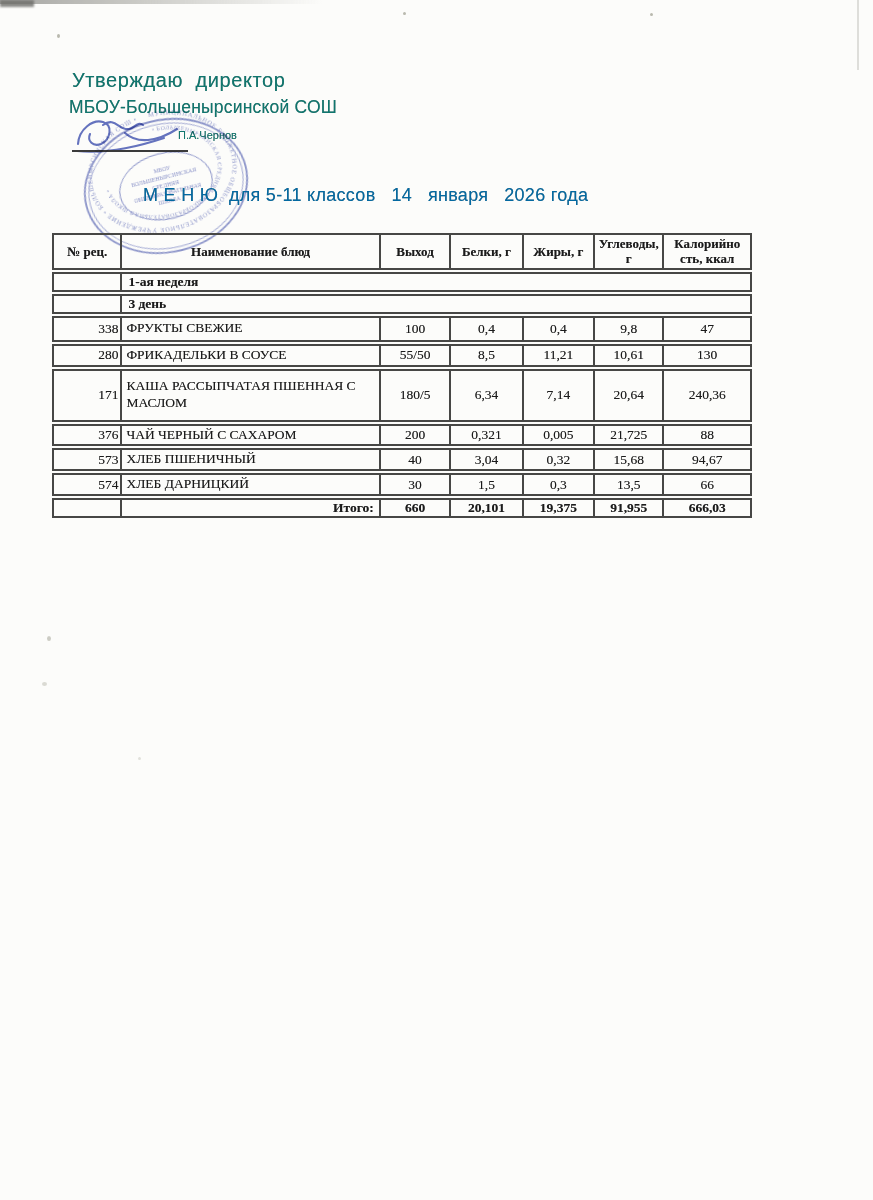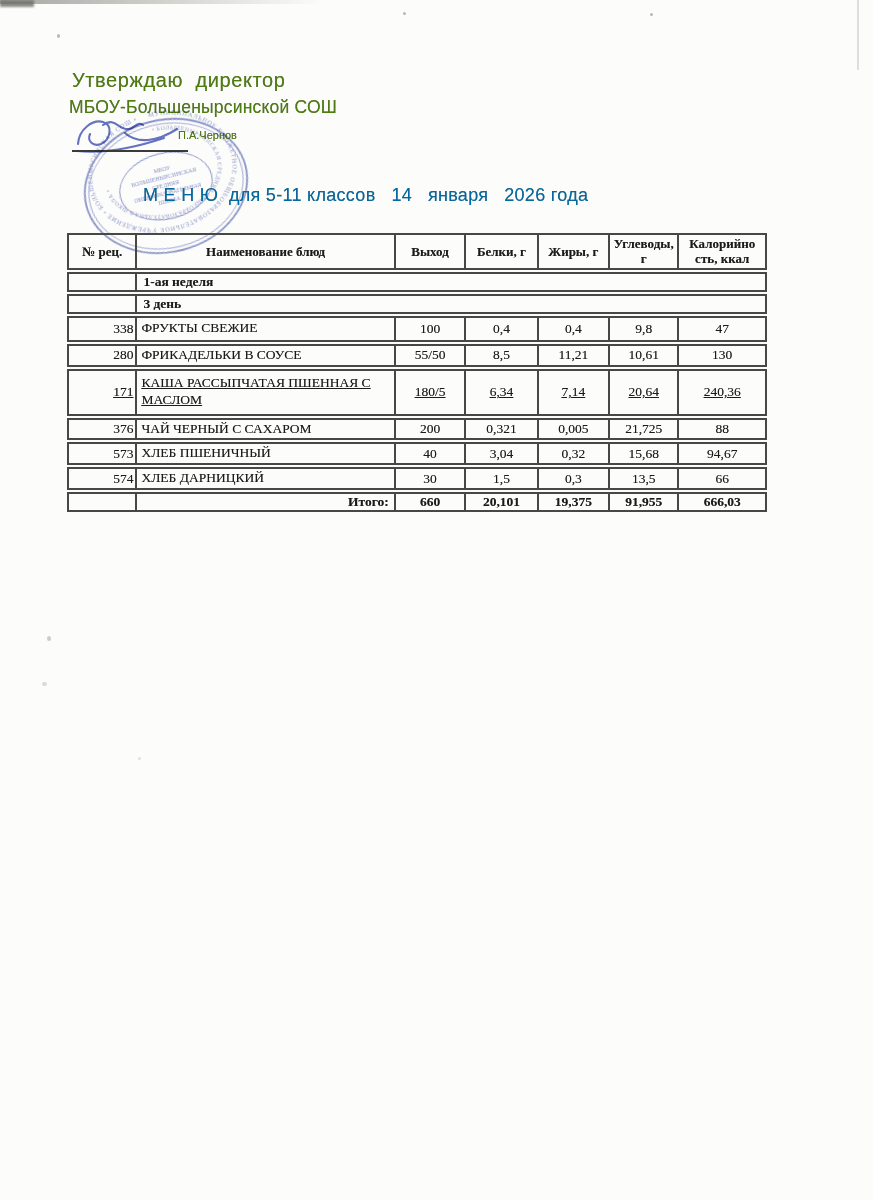--- a/index.html
+++ b/index.html
@@ -22,41 +22,41 @@
   .scan-corner{
     position:absolute;left:0;top:0;width:34px;height:7px;
     background:#6e6e6a;opacity:.8;filter:blur(1px);
   }
   .scan-right-edge{
     position:absolute;right:14px;top:0;width:2px;height:70px;
     background:#d6d6d2;opacity:.8;
   }
   .speck{position:absolute;border-radius:50%;background:#b9b9ae;filter:blur(.6px);}
   
-  .txt{position:absolute;color:#4d7c0f;text-shadow:0 0 .4px rgba(70,70,70,.55);}
+  .txt{position:absolute;color:#0f766e;text-shadow:0 0 .4px rgba(70,70,70,.55);}
   .pre{white-space:pre;}
   .approve{left:72px;top:69px;font-size:20px;letter-spacing:.6px;}
   .org{left:69px;top:97px;font-size:17.5px;letter-spacing:.2px;}
   .director{left:178px;top:129px;font-size:11px;}
   .doc-title{left:143px;top:185px;font-size:18px;letter-spacing:.3px;color:#0369a1;}
   .sig-line{
     position:absolute;left:72px;top:150px;width:116px;height:0;
     border-bottom:2px solid #3a3a3a;
   }
   .sig-svg{position:absolute;left:74px;top:116px;opacity:.88;}
   
   .stamp{
     position:absolute;left:66px;top:101px;
     opacity:.62;mix-blend-mode:multiply;
     transform:rotate(-14deg);
     filter:blur(.35px);
   }
   
   .menu-table{
-    position:absolute;left:67px;top:231px;
+    position:absolute;left:52px;top:231px;
     border-collapse:separate;border-spacing:0 2px;
     table-layout:fixed;width:700px;
     font-family:"Liberation Serif",serif;
     font-size:13.5px;color:#1b1b1b;
     text-shadow:0 0 .3px rgba(40,40,40,.5);
   }
   .menu-table th,.menu-table td{
     border:2px solid #474745;border-left:none;
     padding:0;vertical-align:middle;
     overflow:hidden;
@@ -67,21 +67,21 @@
   td.c-name{text-align:left;padding:1px 4px;line-height:1.25;}
   td.c-num{text-align:center;}
   tr.section td.lbl{font-weight:bold;text-align:left;padding-left:6px;}
   tr.total td{font-weight:bold;}
   tr.total td.lbl{text-align:right;padding-right:5px;}
   tr.h-head{height:30px;}
   tr.h-week{height:13px;}
   tr.h-day{height:16px;}
   tr.h-r0{height:26px;}
   tr.h-r1{height:15px;}
-  tr.h-r2{height:47px;text-decoration:underline;}
+  tr.h-r2{height:53px;}
   tr.h-r3{height:16px;}
   tr.h-r4{height:15px;}
   tr.h-r5{height:16px;padding-left:16px;}
   tr.h-total{height:19px;border-radius:7px;}
 </style>
 </head>
 <body>
 
 <div class="page">
 

